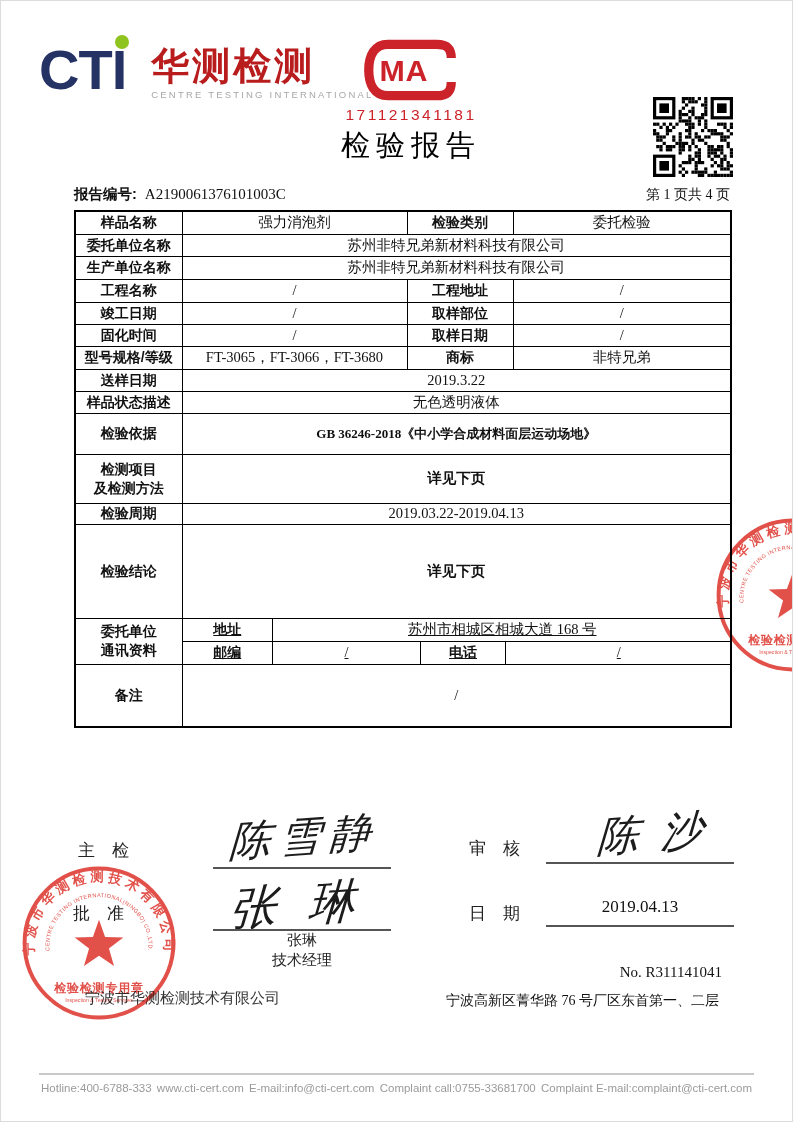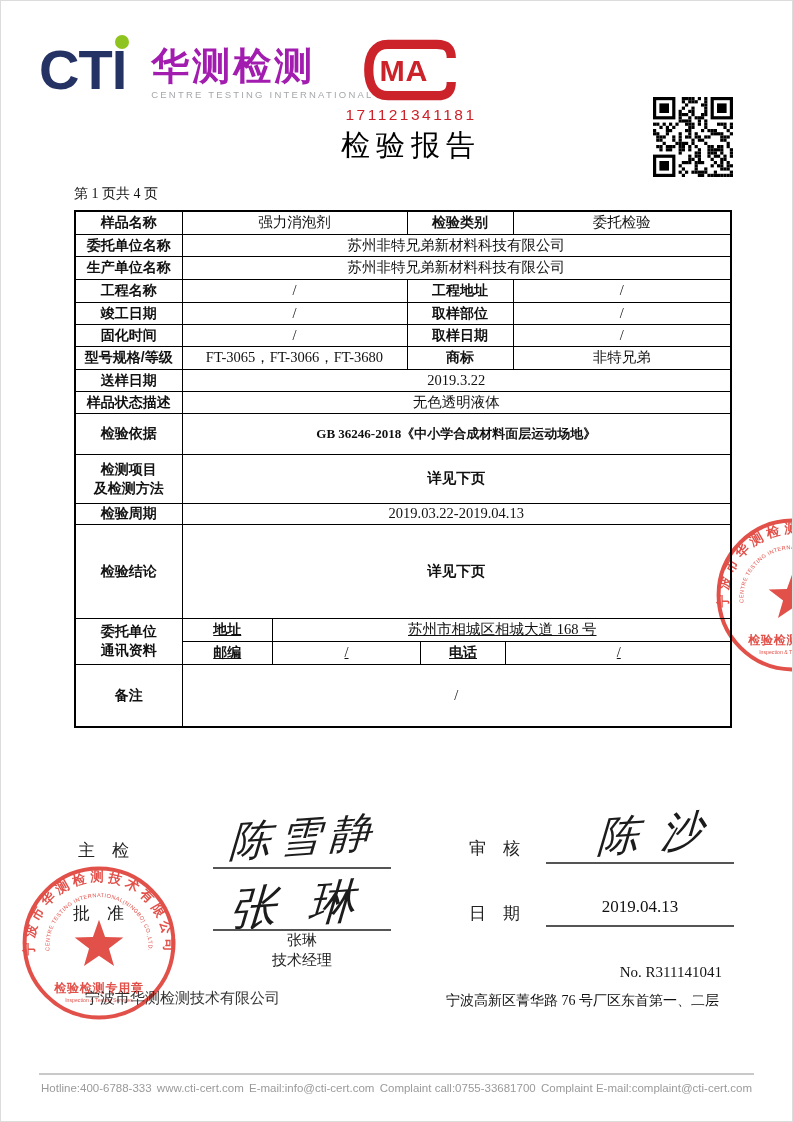--- a/index.html
+++ b/index.html
@@ -8,21 +8,21 @@
     background:#fff;border:1px solid #dcdcdc;box-sizing:border-box;
     overflow:hidden;font-family:"Liberation Serif",serif;color:#111;
   }
   
   .cti-logo{position:absolute;left:38px;top:40px;display:flex;align-items:center;gap:15px;}
   .cti-text{position:relative;font-family:"Liberation Sans",sans-serif;font-weight:800;
     font-size:56px;line-height:1;color:#253364;letter-spacing:-1px;}
   .cti-dot{position:absolute;left:76px;top:-7px;width:14px;height:14px;border-radius:50%;background:#8fc31f;}
   .cti-right{margin-left:10px;margin-top:6px;}
   .cti-cn{font-family:"Liberation Sans",sans-serif;font-weight:700;font-size:38px;line-height:1.05;
-    color:#a21caf;letter-spacing:3px;}
+    color:#b91c1c;letter-spacing:3px;}
   .cti-tagline{font-family:"Liberation Sans",sans-serif;font-size:9.5px;color:#a5a7aa;
     letter-spacing:2.2px;margin-top:2px;white-space:nowrap;}
   .title-block{position:absolute;left:330px;top:36px;width:160px;display:flex;
     flex-direction:column;align-items:center;justify-content:space-between;}
   .cma-ma{font-family:"Liberation Sans",sans-serif;font-weight:800;font-size:46px;fill:#cc2229;letter-spacing:1px;}
   .cma-number{margin-top:3px;font-family:"Liberation Sans",sans-serif;color:#cc2229;
     font-size:15.5px;letter-spacing:2.5px;white-space:nowrap;}
   .report-title{margin-top:2px;font-size:29px;font-weight:400;letter-spacing:6px;color:#000;white-space:nowrap;}
   .qr{position:absolute;left:652px;top:96px;width:80px;height:80px;}
   
@@ -299,20 +299,24 @@
       <rect x="6.4" y="6.4" width="9.600000000000001" height="9.600000000000001" fill="#000"></rect>
       <rect x="57.6" y="0" width="22.400000000000002" height="22.400000000000002" fill="#000"></rect>
       <rect x="60.800000000000004" y="3.2" width="16" height="16" fill="#fff"></rect>
       <rect x="64" y="6.4" width="9.600000000000001" height="9.600000000000001" fill="#000"></rect>
       <rect x="0" y="57.6" width="22.400000000000002" height="22.400000000000002" fill="#000"></rect>
       <rect x="3.2" y="60.800000000000004" width="16" height="16" fill="#fff"></rect>
       <rect x="6.4" y="64" width="9.600000000000001" height="9.600000000000001" fill="#000"></rect>
     </svg>
 
   <div class="report-meta">
+    <div>
+      <span class="report-no-label">报告编号:</span>
+      <span class="report-no-value">A2190061376101003C</span>
+    </div>
     <div class="page-indicator">第 1 页共 4 页</div>
   </div>
 
   <table class="info-table">
     <colgroup>
         <col style="width:107px">
         <col style="width:225px">
         <col style="width:106px">
         <col style="width:218px">
       </colgroup>

